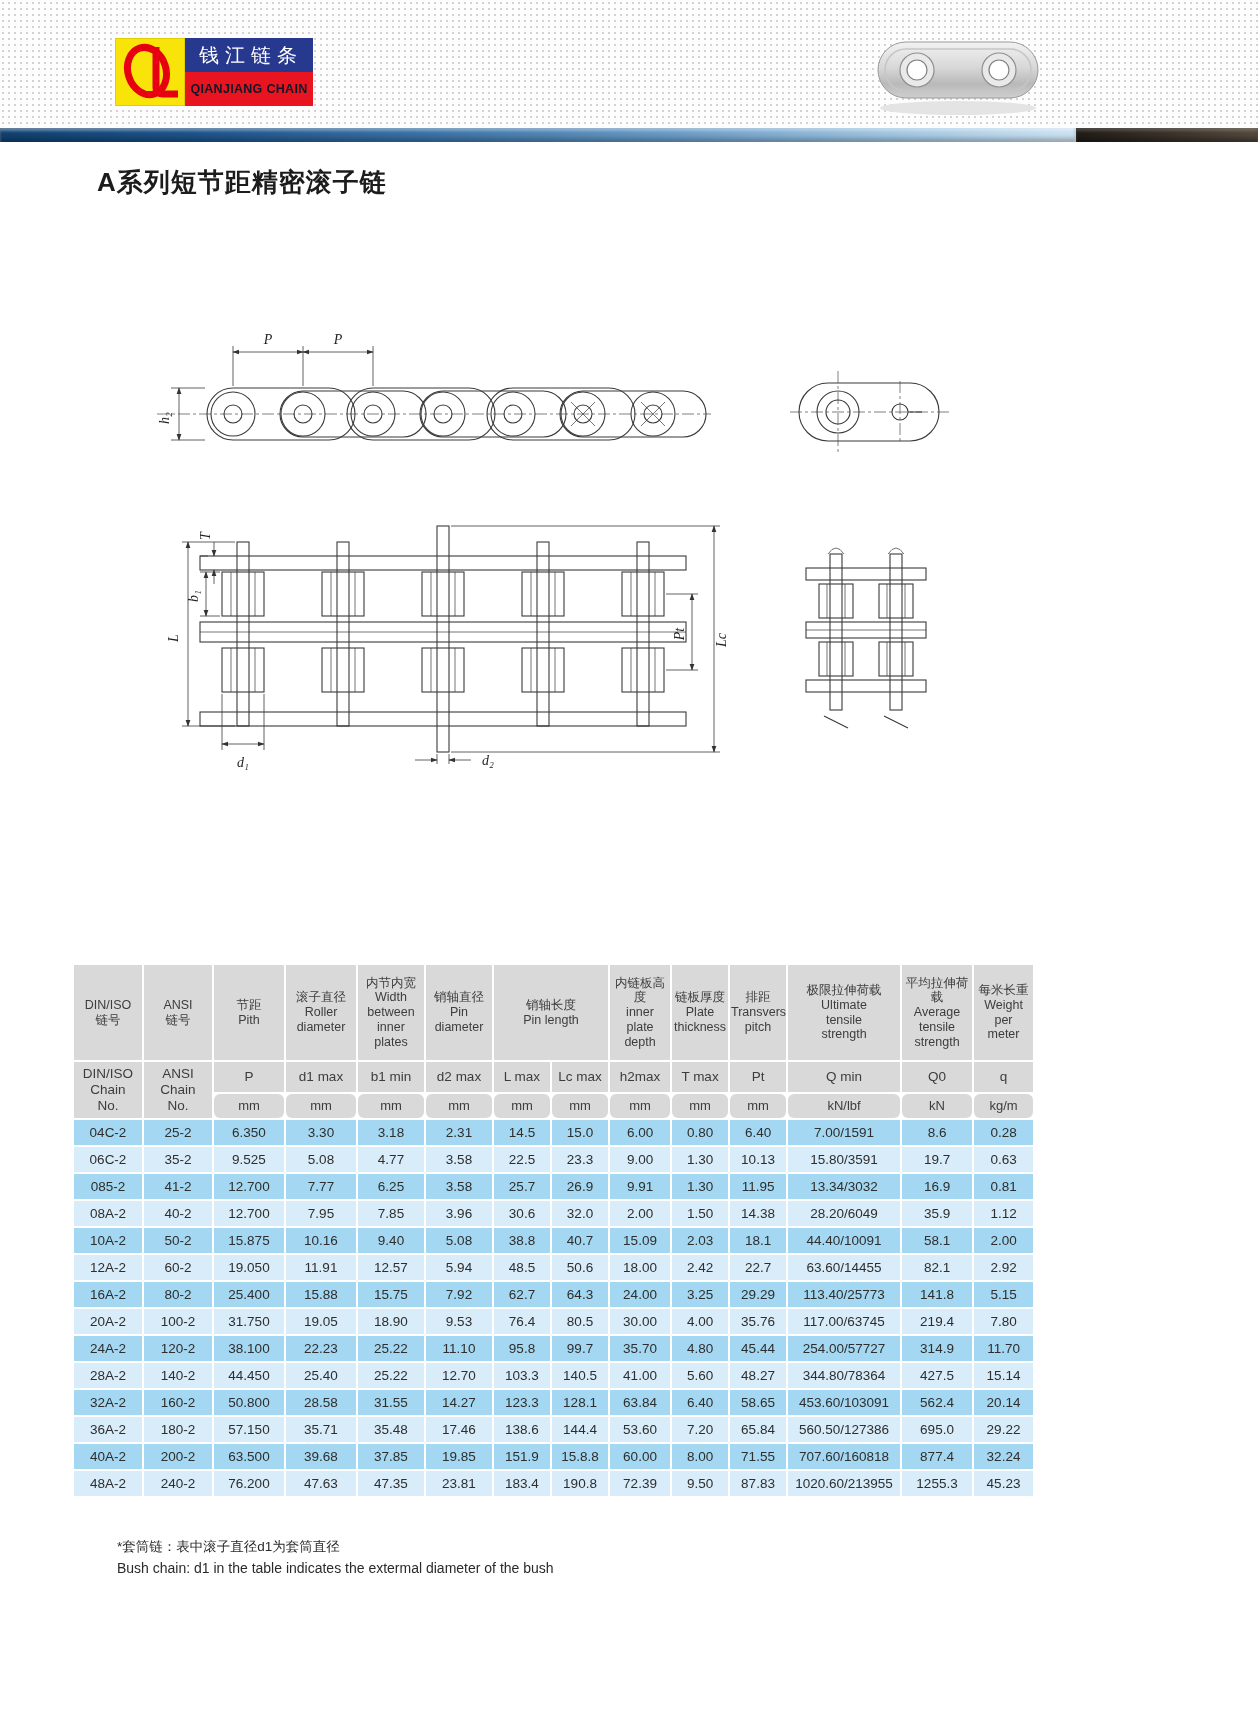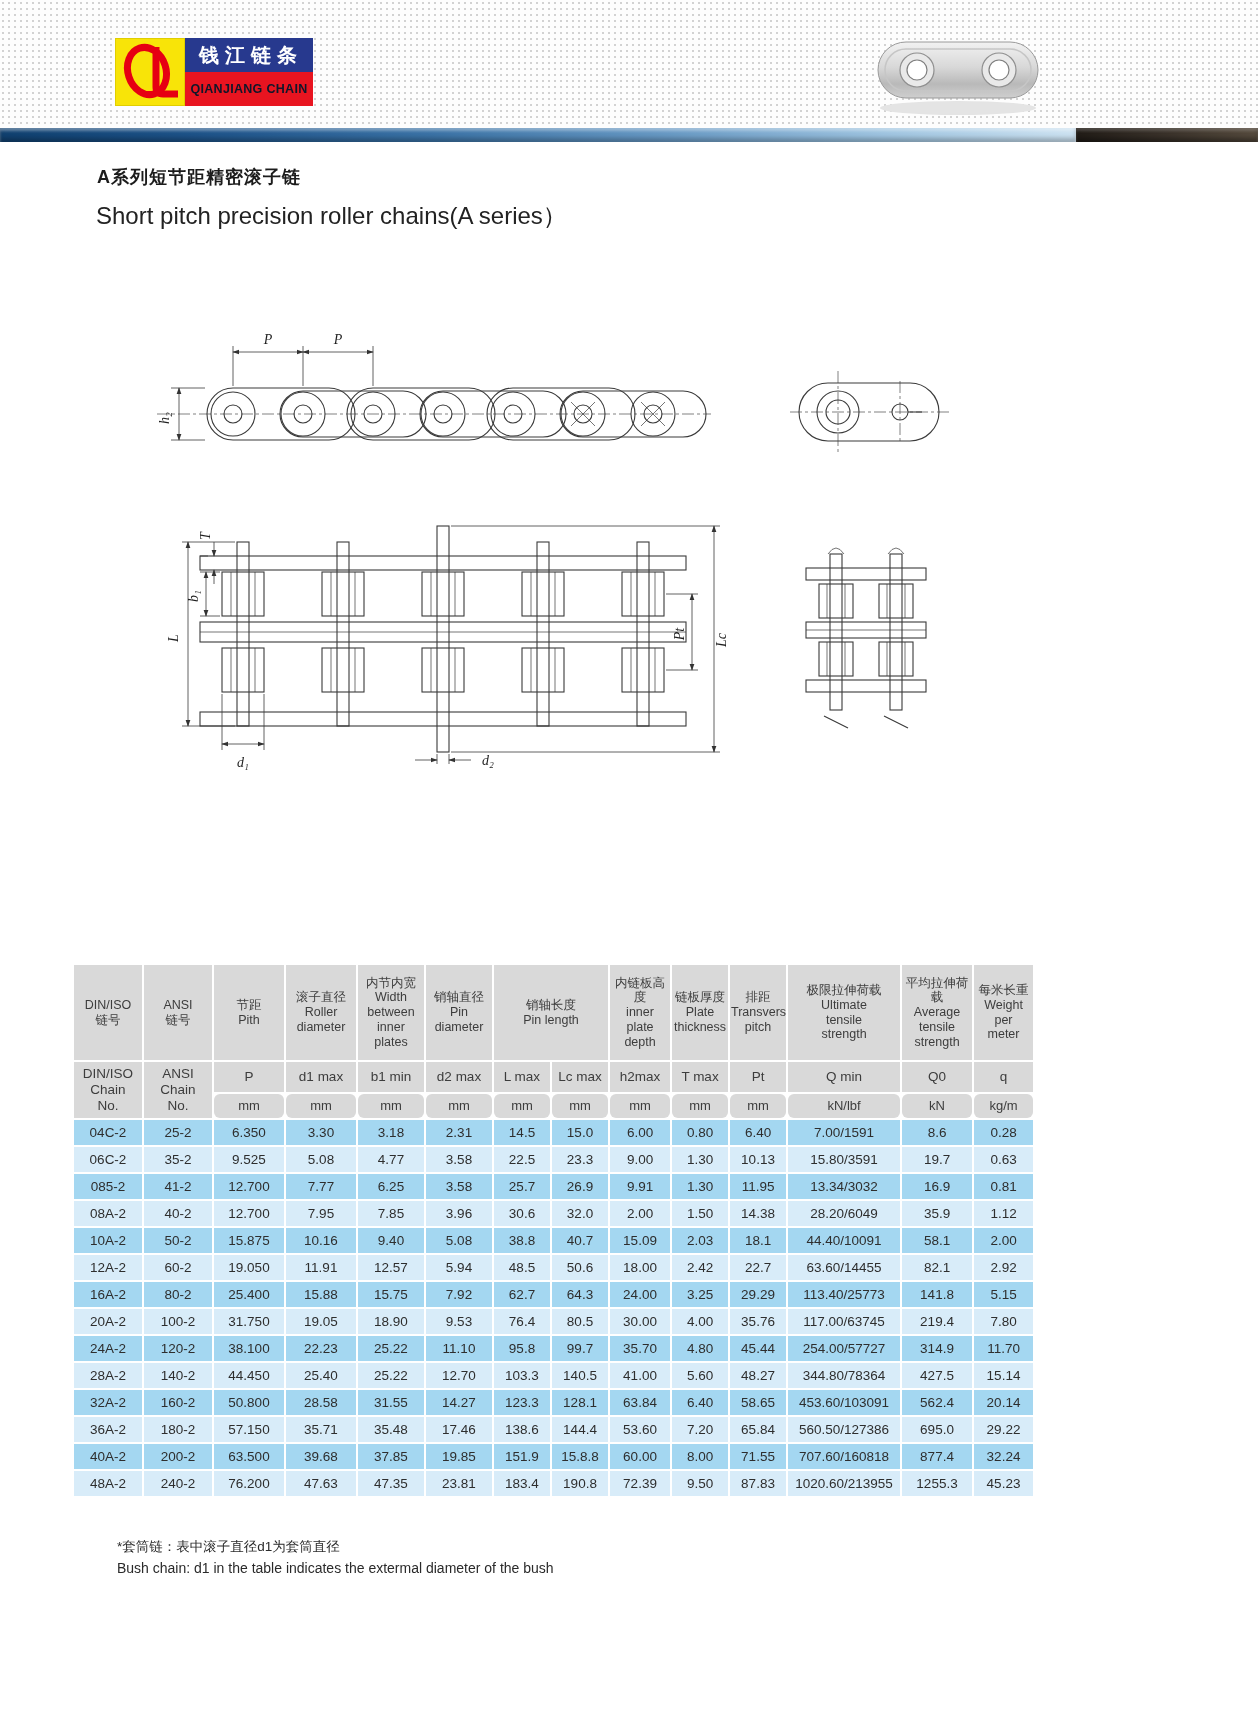--- a/index.html
+++ b/index.html
@@ -9,39 +9,39 @@
   
   .dots-band{position:absolute; left:0; top:0; width:1258px; height:128px;
     background-color:#fdfdfd;
     background-image:radial-gradient(#d2d2d2 1.1px, transparent 1.3px);
     background-size:6px 6px;}
 
   
   .logo{position:absolute; left:115px; top:38px; width:198px; height:68px; display:flex;}
   .logo-yellow{width:70px; height:68px; background:#f8e408; border:1px solid #e0ce00; box-sizing:border-box;}
   .logo-right{display:flex; flex-direction:column; width:128px;}
-  .logo-cn{height:34px; background:#27398e; color:#ffffff; font-size:20px; font-weight:bold;
+  .logo-cn{height:34px; background:#27398e; color:#ffffff; font-size:20px; font-weight:normal;
     letter-spacing:6px; display:flex; align-items:center; justify-content:center; padding-left:4px; box-sizing:border-box;}
   .logo-en{height:34px; background:#e81420; color:#0f172a; font-size:12.5px; font-weight:bold;
     display:flex; align-items:center; justify-content:center; letter-spacing:0.3px;}
 
   
   .chain-photo{position:absolute; left:872px; top:26px;}
 
   
   .divider{position:absolute; left:0; top:128px; width:1258px; height:14px; display:flex;}
   .divider-blue{width:1076px; height:14px;
     background:linear-gradient(90deg,#10406f 0%, #1d5288 18%, #3a72a5 40%, #6899c4 62%, #9ec4e0 82%, #cde2f1 100%);
     box-shadow:inset 0 3px 3px rgba(255,255,255,0.35), inset 0 -4px 4px rgba(0,0,0,0.25);}
   .divider-dark{flex:1; height:14px;
     background:linear-gradient(90deg,#211c17 0%, #3a322a 50%, #554a3d 100%);
     box-shadow:inset 0 3px 3px rgba(255,255,255,0.18), inset 0 -4px 4px rgba(0,0,0,0.35);}
 
   
-  .title-cn{position:absolute; left:97px; top:165px; font-size:18px; font-weight:600; color:#1c1c1c; letter-spacing:1px;}
+  .title-cn{position:absolute; left:97px; top:165px; font-size:26px; font-weight:600; color:#1c1c1c; letter-spacing:1px;}
   .title-en{position:absolute; left:96px; top:200px; font-size:24px; font-weight:400; color:#222222;}
 
   
   .drawing{position:absolute;}
   .ln{stroke:#3a3a3a; stroke-width:1.1; fill:none;}
   .thin{stroke:#3a3a3a; stroke-width:0.7; fill:none;}
   .cl{stroke:#4a4a4a; stroke-width:0.7; fill:none; stroke-dasharray:12 3 3 3;}
   .dim{stroke:#3a3a3a; stroke-width:0.8; fill:none;}
   .dimtxt{font-family:"Liberation Serif", serif; font-size:14px; fill:#1f1f1f; font-style:italic;}
 
@@ -99,21 +99,20 @@
     <circle cx="127" cy="44" r="17" fill="#e9e9e9" stroke="#8f8f8f" stroke-width="1.2"></circle>
     <circle cx="127" cy="44" r="10" fill="#ffffff" stroke="#7f7f7f" stroke-width="1.2"></circle>
   </svg>
 
   <div class="divider">
     <div class="divider-blue"></div>
     <div class="divider-dark"></div>
   </div>
 
   <div class="title-cn">A系列短节距精密滚子链</div>
-  <div class="title-en">Short pitch precision roller chains(A series）</div>
 
   <svg class="drawing" style="left:155px; top:322px;" width="560" height="160" viewBox="0 0 560 160">
     <defs>
       <marker id="ar1" viewBox="0 0 10 10" refX="9" refY="5" markerWidth="9" markerHeight="9" orient="auto-start-reverse">
         <path d="M0,1.5 L10,5 L0,8.5 z" fill="#333"></path>
       </marker>
     </defs>
     <line class="cl" x1="2" y1="92" x2="556" y2="92"></line>
 
     <rect class="ln" x="52" y="66" width="148" height="52" rx="26"></rect>

